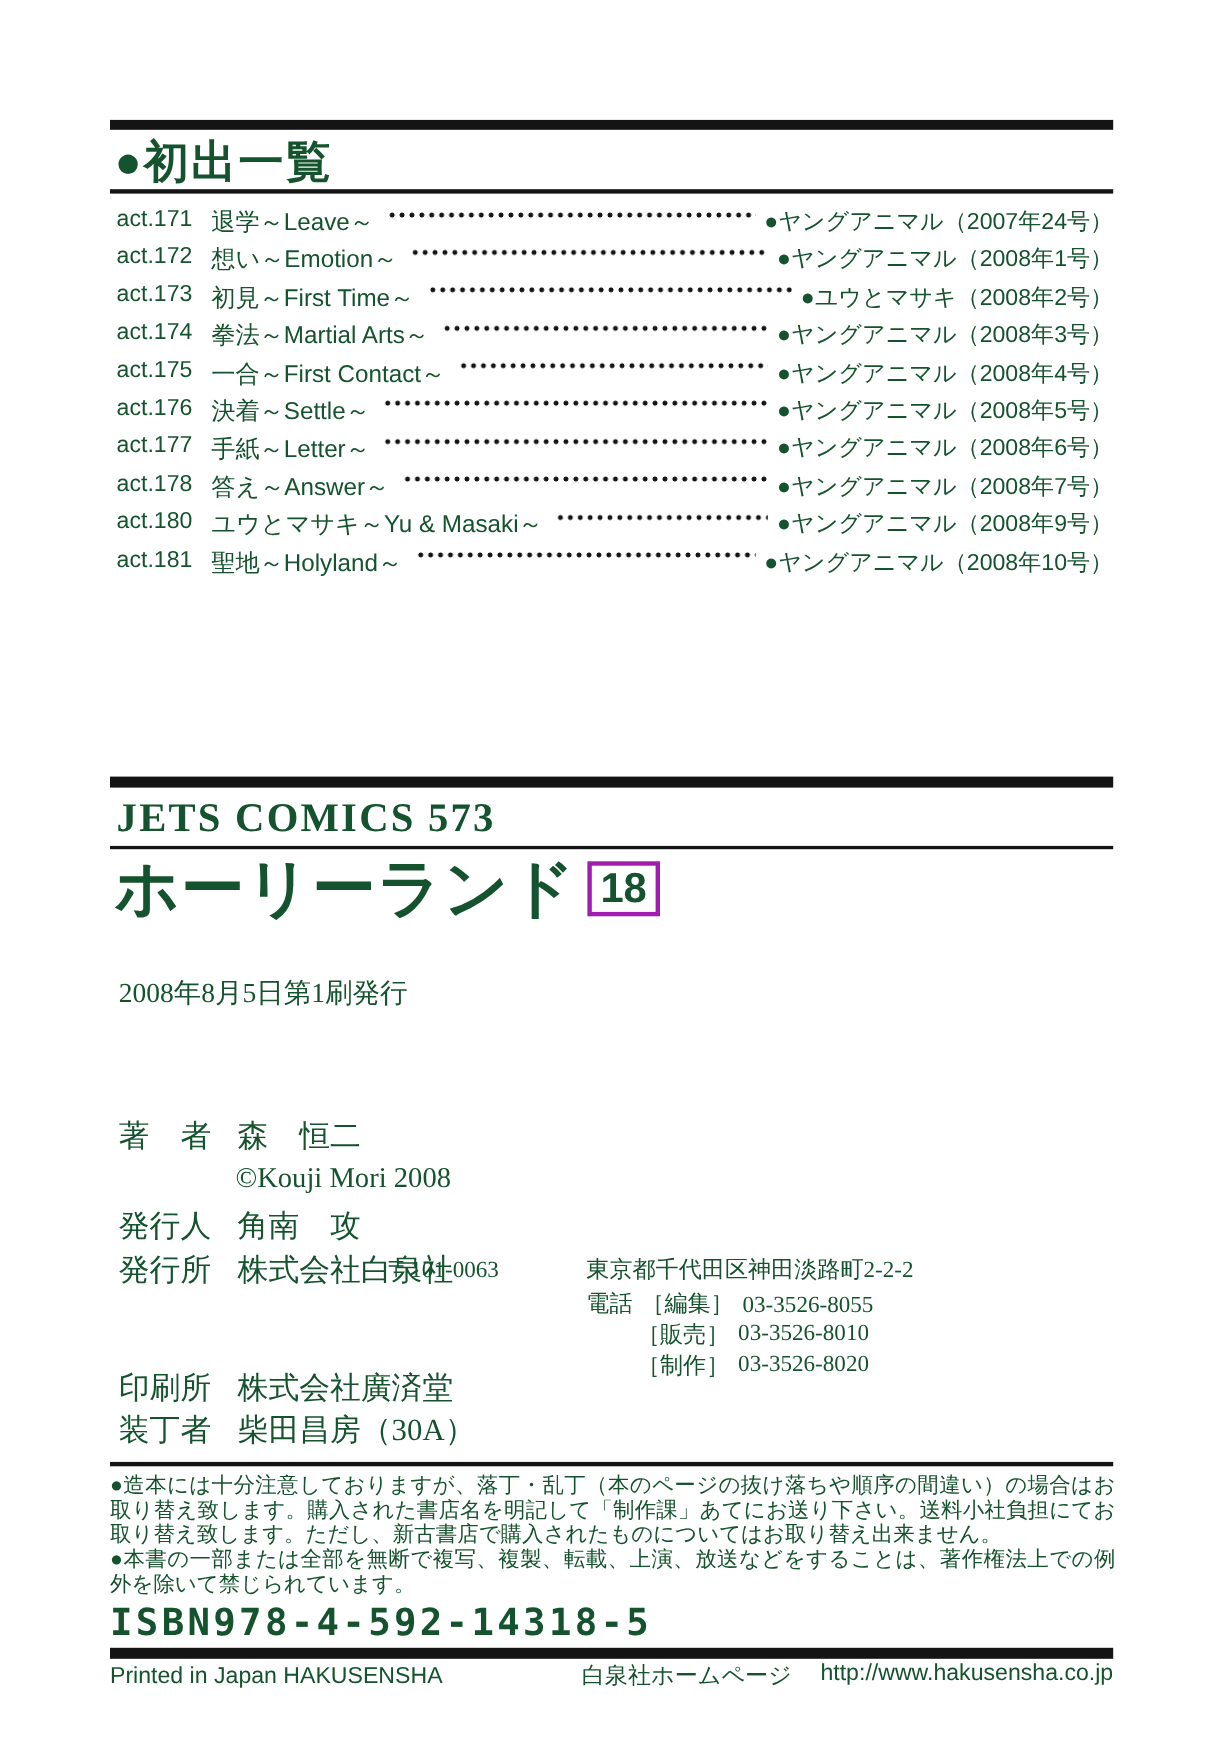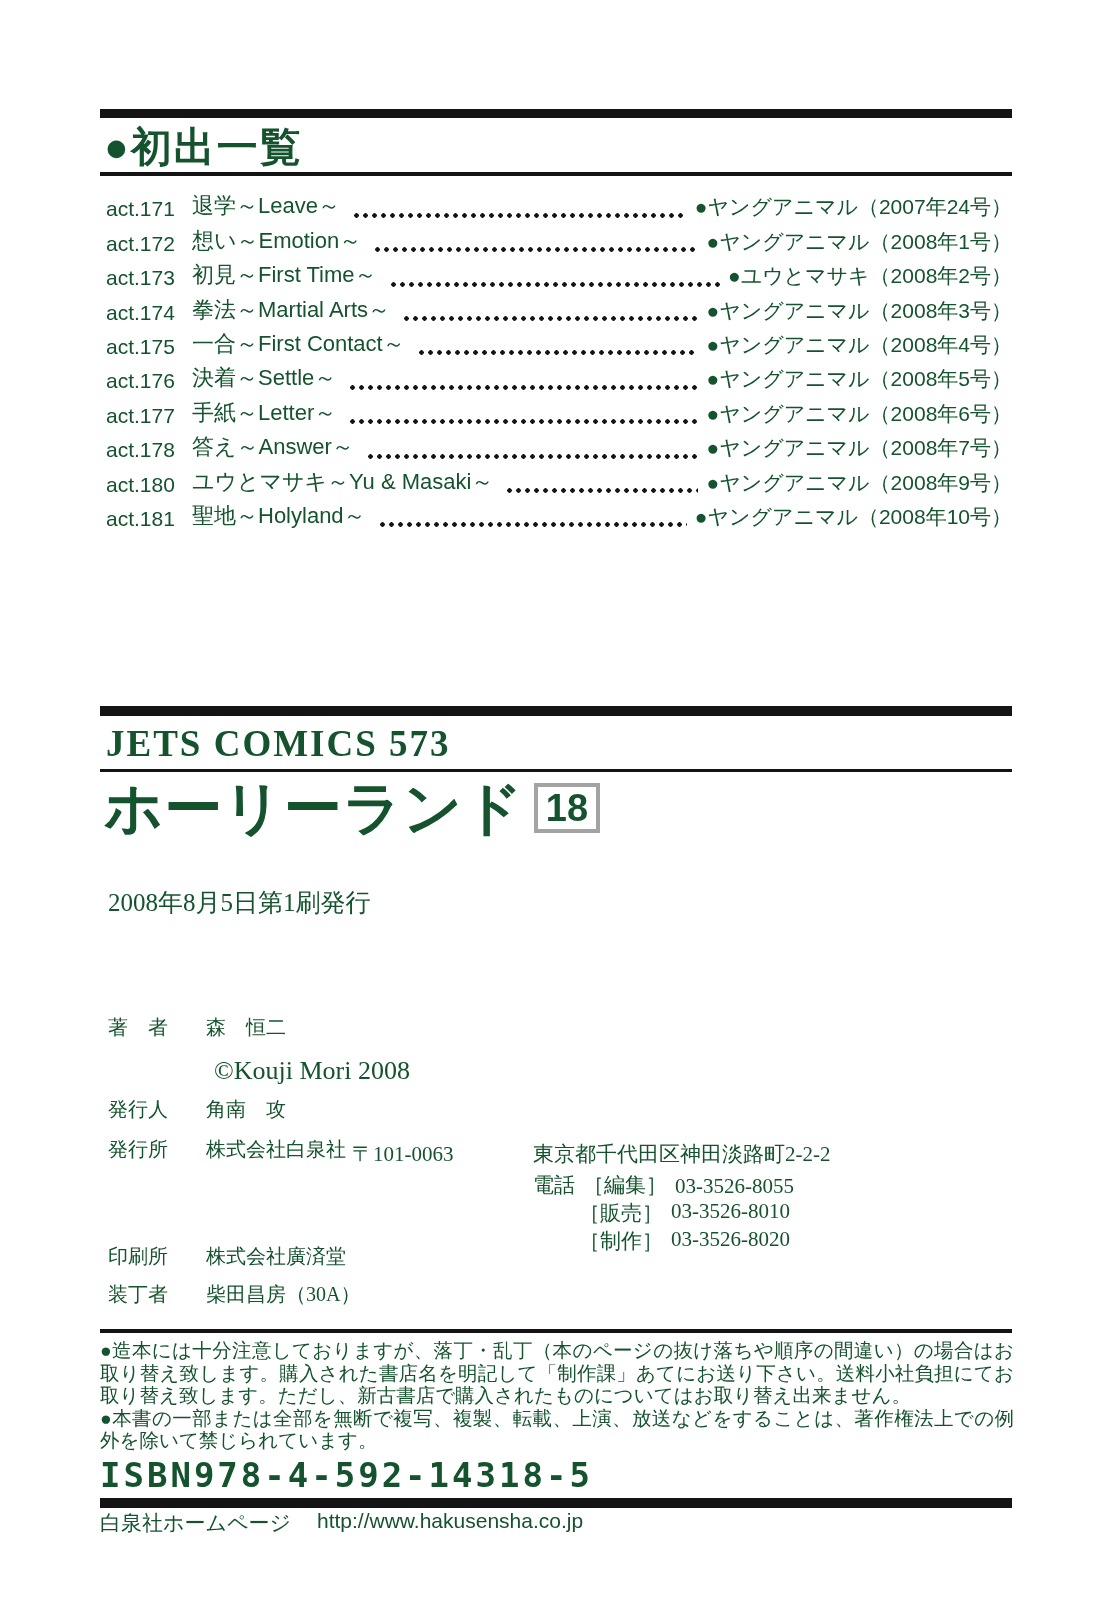--- a/index.html
+++ b/index.html
@@ -5,37 +5,37 @@
   html,body{margin:0;padding:0;}
   body{width:1110px;height:1600px;background:#f6f6f4;font-family:"Liberation Sans",sans-serif;}
   #page{position:relative;width:1110px;height:1600px;background:#ffffff;color:#14532d;overflow:hidden;}
   .abs{position:absolute;}
   .bar{background:#141414;}
   .rule{background:#141414;}
 
   
   #heading{left:104px;top:120px;font-size:41px;font-weight:800;letter-spacing:2px;}
   #pub-list{left:106px;top:187px;width:906px;display:flex;flex-direction:column;}
-  .row{display:flex;align-items:flex-end;height:34.4px;}
+  .row{display:flex;align-items:flex-start;height:34.4px;}
   .act{width:86px;font-size:21px;flex:0 0 auto;}
   .ttl{font-size:22px;white-space:nowrap;flex:0 0 auto;}
   .leader{flex:1 1 auto;height:12px;margin:2px 8px 0 12px;
     background:radial-gradient(circle,#141414 2px,rgba(0,0,0,0) 2.5px) left 50%/9px 9px repeat-x;}
   .src{font-size:21px;white-space:nowrap;flex:0 0 auto;}
 
   
   #jets{left:106px;top:722px;font-family:"Liberation Serif",serif;font-size:37px;font-weight:700;letter-spacing:2px;}
   #title-row{left:104px;top:779px;display:flex;align-items:center;}
   #book-title{font-size:58px;font-weight:800;letter-spacing:1px;line-height:1;}
-  #vol-box{margin-left:10px;border:4px solid #a3a3a3;font-size:38px;font-weight:800;line-height:1.05;padding:2px 8px 1px;}
+  #vol-box{margin-left:10px;border:4px solid #a21caf;font-size:38px;font-weight:800;line-height:1.05;padding:2px 8px 1px;}
 
   
   .serif{font-family:"Liberation Serif",serif;}
   #date{left:108px;top:886px;font-size:25px;}
-  .c-row{left:108px;font-size:20px;white-space:nowrap;}
+  .c-row{left:108px;font-size:28px;white-space:nowrap;}
   .c-label{display:inline-block;min-width:74px;margin-right:24px;}
   .small{font-size:21px;white-space:nowrap;}
   #copyright{left:214px;top:1056px;font-size:26px;}
   .phone-flex{display:flex;gap:8px;}
 
   
   #notice{left:100px;top:1340px;width:914px;font-size:19.5px;line-height:22.6px;text-align:justify;}
   #notice p{margin:0;}
   #isbn{left:100px;top:1455px;font-family:"DejaVu Sans Mono",monospace;font-size:34px;font-weight:700;letter-spacing:3px;}
   #footer{left:100px;top:1509px;width:912px;display:flex;justify-content:space-between;align-items:baseline;font-size:21px;}
@@ -159,19 +159,20 @@
 
   <div class="abs rule" style="left:100px;top:1329px;width:912px;height:4px;"></div>
   <div class="abs serif" id="notice">
     <p>●造本には十分注意しておりますが、落丁・乱丁（本のページの抜け落ちや順序の間違い）の場合はお取り替え致します。購入された書店名を明記して「制作課」あてにお送り下さい。送料小社負担にてお取り替え致します。ただし、新古書店で購入されたものについてはお取り替え出来ません。</p>
     <p>●本書の一部または全部を無断で複写、複製、転載、上演、放送などをすることは、著作権法上での例外を除いて禁じられています。</p>
   </div>
 
   <div class="abs" id="isbn">ISBN978-4-592-14318-5</div>
   <div class="abs bar" style="left:100px;top:1498px;width:912px;height:10px;"></div>
   <div class="abs" id="footer">
+    <span>Printed in Japan HAKUSENSHA</span>
     <span class="right">
       <span>白泉社ホームページ</span>
       <span>http://www.hakusensha.co.jp</span>
     </span>
   </div>
 
 </div>
 
 </body></html>

